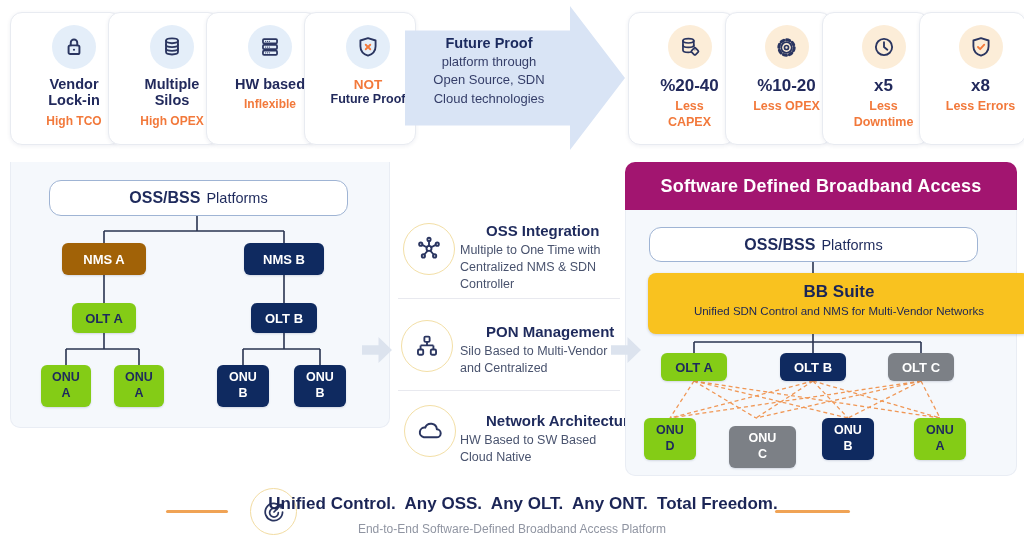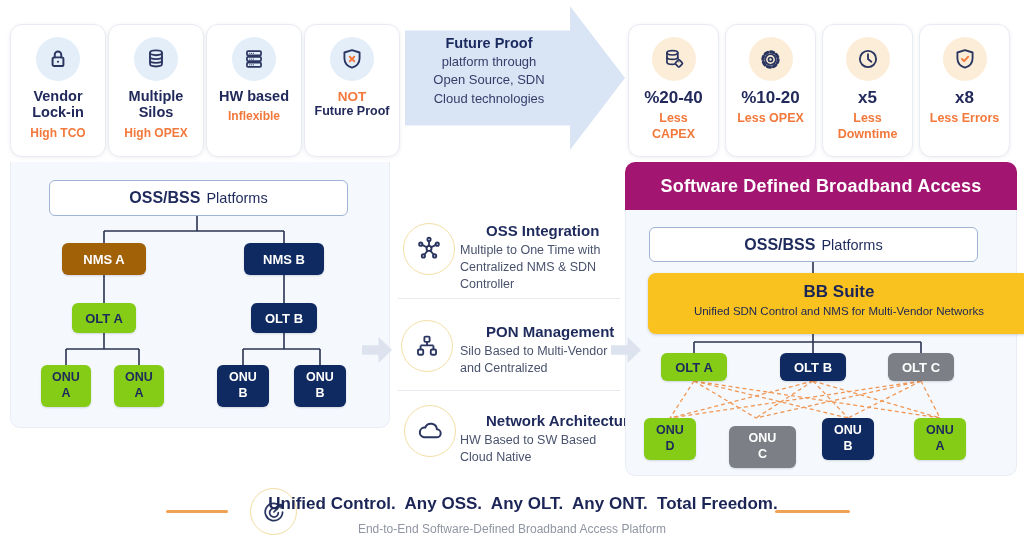--- a/index.html
+++ b/index.html
@@ -1,20 +1,20 @@
 <!DOCTYPE html>
 <html><head>
 <meta charset="utf-8">
 <style>
   html,body{margin:0;padding:0;}
   body{width:1024px;height:547px;position:relative;overflow:hidden;background:#ffffff;
        font-family:"Liberation Sans","DejaVu Sans",sans-serif;}
   
-  .cardL{position:absolute;top:24px;width:94px;height:131px;background:#fff;border:1px solid #E8EBF1;
-         border-radius:12px;box-shadow:0 1px 4px rgba(25,45,95,.07);text-align:center;}
+  .cardL{position:absolute;top:12px;width:94px;height:131px;background:#fff;border:1px solid #E8EBF1;
+         border-radius:12px;box-shadow:0 1px 4px rgba(25,45,95,.07);text-align:center;padding-left:16px;}
   .circ{width:44px;height:44px;border-radius:50%;margin:12px auto 7px;display:flex;align-items:center;justify-content:center;}
   .circ.blue{background:#E4EEF9;}
   .circ.cream{background:#FCEDD8;}
   .cl-title{font-weight:bold;color:#222A5C;font-size:14.5px;line-height:1.13;width:74px;margin:0 auto;}
   .cl-sub{color:#F2793B;font-weight:bold;font-size:12px;margin-top:5px;}
   .not{color:#F2793B;font-weight:bold;font-size:13.5px;margin-top:8px;}
   .fp{color:#222A5C;font-weight:bold;font-size:12.5px;}
   .cr-val{font-weight:bold;color:#222A5C;font-size:17px;}
   .cr-sub{color:#F2793B;font-weight:bold;font-size:12.5px;line-height:1.25;margin:3px auto 0;width:70px;}
   
@@ -30,21 +30,21 @@
   .pbody{position:relative;height:266px;background:#F5F8FC;border:1px solid #E9EDF4;border-top:none;
          border-radius:0 0 10px 10px;box-sizing:border-box;}
   .conn{position:absolute;left:0;top:0;}
   .node{position:absolute;display:flex;align-items:center;justify-content:center;text-align:center;
         border-radius:6px;font-weight:bold;font-size:13px;box-shadow:0 1px 2px rgba(20,40,90,.15);}
   .node .wrapnarrow{width:32px;line-height:1.25;font-size:12.5px;}
   .n-navy{background:#0F2A60;color:#fff;}
   .n-steel{background:#a16207;color:#fff;}
   .n-light{background:#84cc16;color:#1E2A5C;}
   .n-gray{background:#7C8086;color:#fff;}
-  .ossbox{position:absolute;background:#fff;border:1px solid #9FB4D4;border-radius:6px;
+  .ossbox{position:absolute;background:#fff;border:1px solid #9FB4D4;border-radius:12px;
           display:flex;align-items:center;justify-content:center;gap:6px;color:#1E2A5C;}
   .ossbox .b{font-weight:bold;font-size:16px;}
   .ossbox .r{font-size:14.5px;}
   .bb{position:absolute;background:#F9C21F;border-radius:8px;text-align:center;color:#1B2556;
       box-shadow:0 1px 3px rgba(20,40,90,.2);}
   .bb .t{font-weight:bold;font-size:17px;margin-top:9px;}
   .bb .s{font-size:11.5px;margin-top:3px;}
   
   .mitem-circ{position:absolute;width:52px;height:52px;border-radius:50%;background:#fff;
               border:1.5px solid #F3DFA6;display:flex;align-items:center;justify-content:center;box-sizing:border-box;}

